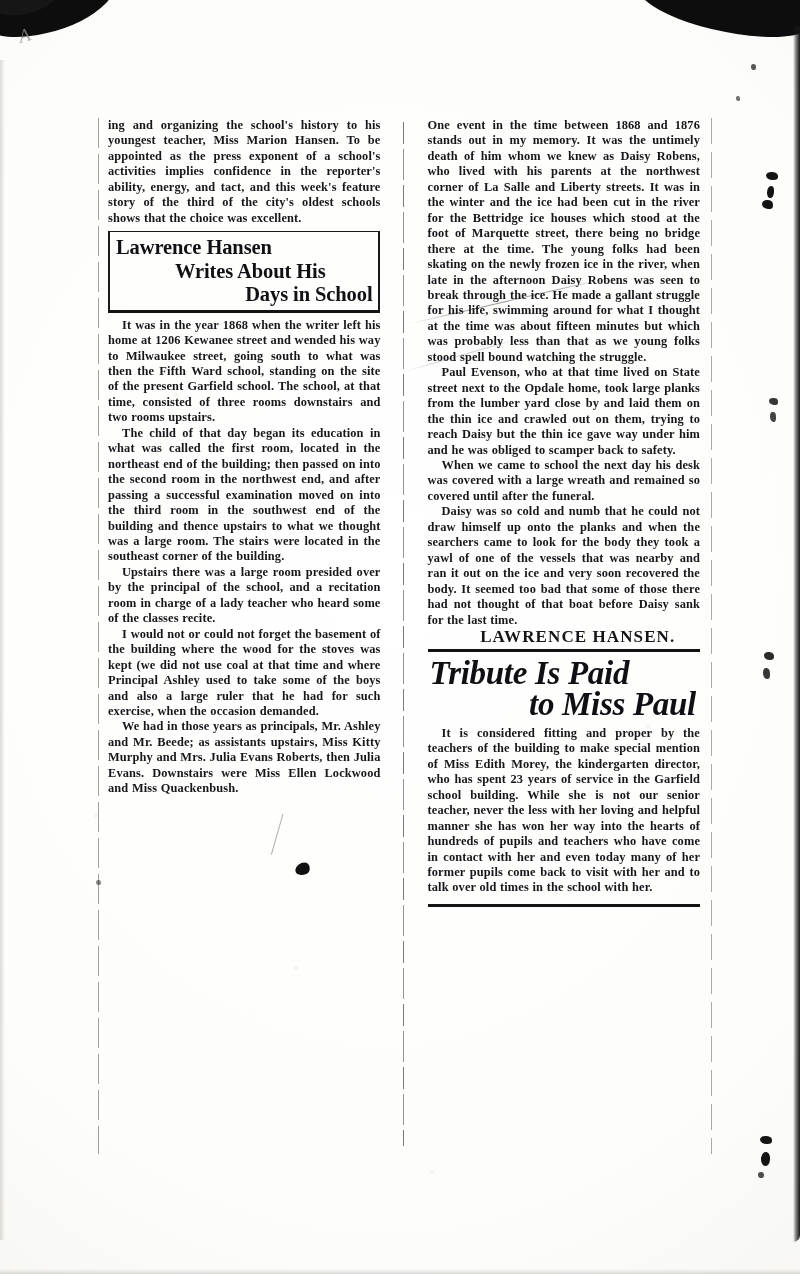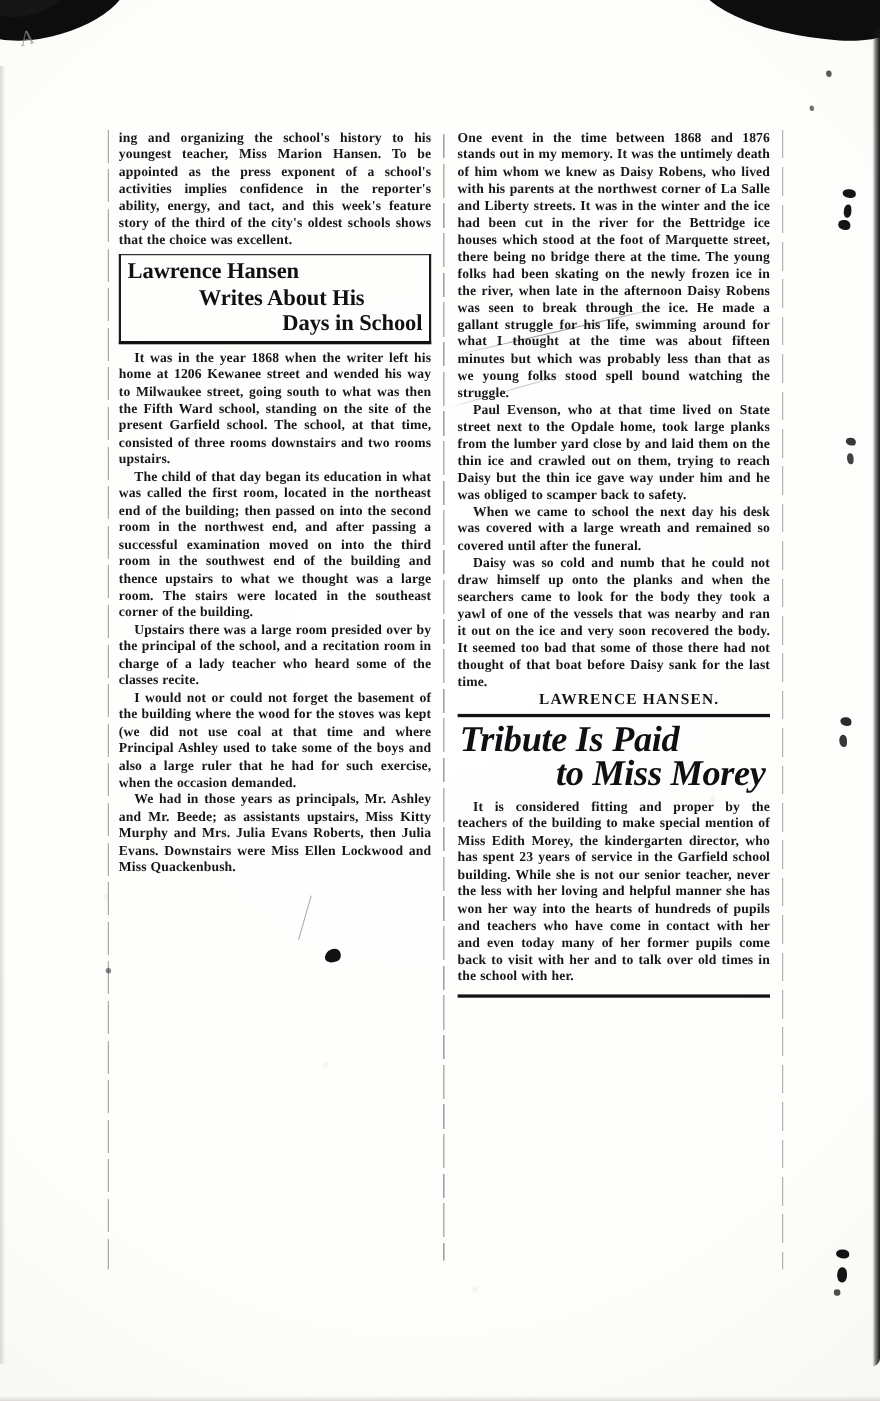--- a/index.html
+++ b/index.html
@@ -102,21 +102,21 @@
   .clipping {
     position: absolute;
     left: 108px;
     top: 118px;
     width: 592px;
     height: 1036px;
   }
 
   .cols {
     display: flex;
-    gap: 0;
+    gap: 12px;
     height: 100%;
   }
   .col {
     width: 284px;
     position: relative;
   }
   .col-gap { width: 24px; position: relative; }
 
   
   .col-rule {
@@ -165,21 +165,21 @@
     letter-spacing: 0.12px;
     font-weight: 600;
     word-spacing: 0.4px;
     -webkit-font-smoothing: none;
   }
   p.body.cont { text-indent: 0; }
 
   .sig {
     margin: 0;
     font-family: "Liberation Serif", "DejaVu Serif", serif;
-    font-size: 14px;
+    font-size: 17px;
     line-height: 17px;
     letter-spacing: 1.1px;
     color: #141518;
     text-align: center;
     font-weight: 600;
     padding-left: 28px;
   }
 
   
   .headline-box {
@@ -350,21 +350,21 @@
         <p class="body">Paul Evenson, who at that time lived on State street next to the Opdale home, took large planks from the lumber yard close by and laid them on the thin ice and crawled out on them, trying to reach Daisy but the thin ice gave way under him and he was obliged to scamper back to safety.</p>
         <p class="body">When we came to school the next day his desk was covered with a large wreath and remained so covered until after the funeral.</p>
         <p class="body">Daisy was so cold and numb that he could not draw himself up onto the planks and when the searchers came to look for the body they took a yawl of one of the vessels that was nearby and ran it out on the ice and very soon recovered the body. It seemed too bad that some of those there had not thought of that boat before Daisy sank for the last time.</p>
 
         <p class="sig">LAWRENCE HANSEN.</p>
 
         <div class="rule-heavy"></div>
 
         <div class="headline2">
           <div class="hl2 a">Tribute Is Paid</div>
-          <div class="hl2 b">to Miss Morey</div>
+          <div class="hl2 b">to Miss Paul</div>
         </div>
 
         <p class="body">It is considered fitting and proper by the teachers of the building to make special mention of Miss Edith Morey, the kindergarten director, who has spent 23 years of service in the Garfield school building. While she is not our senior teacher, never the less with her loving and helpful manner she has won her way into the hearts of hundreds of pupils and teachers who have come in contact with her and even today many of her former pupils come back to visit with her and to talk over old times in the school with her.</p>
 
         <div class="rule-bottom"></div>
 
       </div>
 
     </div>
   </div>

